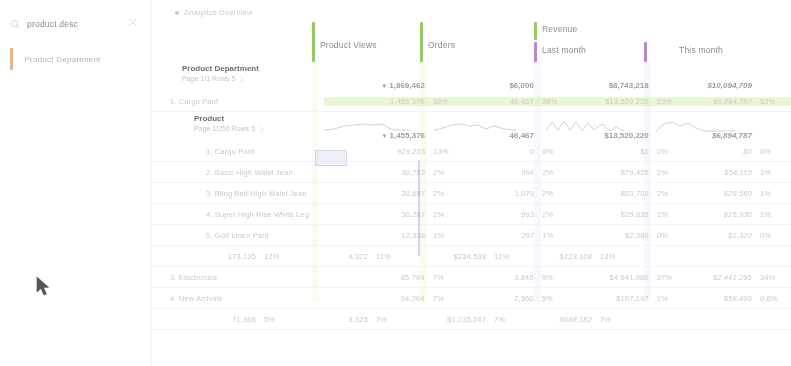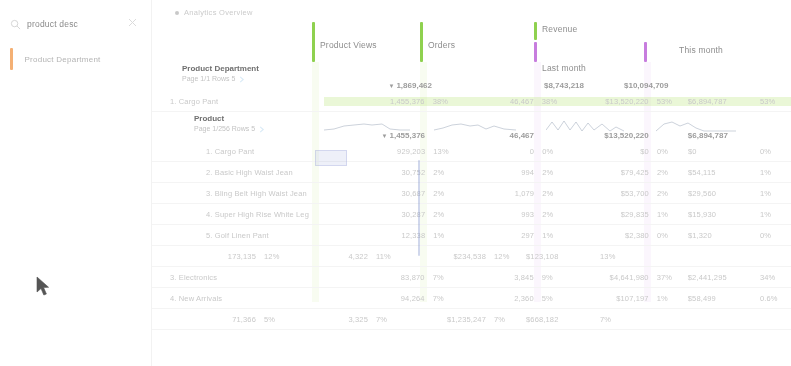--- a/index.html
+++ b/index.html
@@ -74,21 +74,21 @@
   .row.tall { height: 29px; align-items: flex-start; padding-top: 2px; }
   .row.nb { border-bottom: none; }
   .cell { font-size: 7.5px; color: #c9c9c9; letter-spacing: .15px; }
   .c-name { width: 176px; padding-left: 30px; }
   .c-views { width: 110px; text-align: right; padding-right: 6px; }
   .c-vpct { width: 34px; text-align: left; padding-left: 2px; }
   .c-orders { width: 78px; text-align: right; padding-right: 6px; }
   .c-opct { width: 34px; text-align: left; padding-left: 2px; }
   .c-last { width: 84px; text-align: right; padding-right: 6px; }
   .c-lpct { width: 34px; text-align: left; padding-left: 2px; }
-  .c-this { width: 72px; padding-right: 6px; }
+  .c-this { width: 72px; text-align: right; padding-right: 6px; font-style: italic; }
   .c-tpct { width: 34px; text-align: left; padding-left: 2px; }
 
   .hdr-name { color: #6f6f6f; font-size: 8px; font-weight: bold; line-height: 10px; }
   .hdr-sub { color: #c3c3c3; font-size: 7px; line-height: 10px; display: flex; align-items: center; gap: 3px; }
   .hdr-sub .pg-icon { width: 7px; height: 7px; opacity: .55; }
 
   .total-val { color: #9d9d9d; font-size: 8px; font-weight: bold; }
   .sortcaret { font-size: 6px; color: #9d9d9d; margin-right: 2px; }
 
   .lvl1 { padding-left: 18px; }
@@ -164,21 +164,21 @@
       <span class="coltitle" style="margin-top:18px;">Product Views</span>
     </div>
 
     <div class="colgroup" style="left:382px; top:22px; height:18px;justify-content:space-between;">
       <span class="colbar green" style="height:18px;"></span>
       <span class="coltitle" style="margin-top:2px;">Revenue</span>
     </div>
 
     <div class="colgroup" style="left:382px; top:42px; height:20px;">
       <span class="colbar purple" style="height:20px;"></span>
-      <span class="coltitle" style="margin-top:21px;">Last month</span>
+      <span class="coltitle" style="margin-top:3px;">Last month</span>
     </div>
 
     <div class="colgroup" style="left:492px; top:42px; height:20px;">
       <span class="colbar purple" style="height:20px;"></span>
       <span class="coltitle" style="margin-top:3px;margin-left:32px;">This month</span>
     </div>
 
     <div class="strip" style="left:160px; top:62px; height:240px; background:rgba(186,230,122,0.10);"></div>
     <div class="strip" style="left:268px; top:62px; height:240px; background:rgba(186,230,122,0.10);"></div>
     <div class="strip" style="left:382px; top:62px; height:240px; background:rgba(199,125,222,0.07);"></div>
@@ -195,20 +195,23 @@
               <svg viewBox="0 0 8 8" width="7" height="7">
                   <path d="M2.5 1 L6 4 L2.5 7" fill="none" stroke="#b8d9ef" stroke-width="1.2"></path>
                 </svg>
             </span>
           </div>
         </div>
         <div class="c-views" style="padding-top:10px;">
           <span class="sortcaret">▼</span><span class="total-val">1,869,462</span>
         </div>
         <div class="c-vpct"></div>
+        <div class="c-orders" style="padding-top:10px;">
+          <span class="total-val">$6,000</span>
+        </div>
         <div class="c-opct"></div>
         <div class="c-last" style="padding-top:10px;">
           <span class="total-val">$8,743,218</span>
         </div>
         <div class="c-lpct"></div>
         <div class="c-this" style="padding-top:10px;">
           <span class="total-val">$10,094,709</span>
         </div>
         <div class="c-tpct"></div>
       </div>
@@ -322,21 +325,21 @@
             <div class="cell c-vpct">12%</div>
             <div class="cell c-orders">4,322</div>
             <div class="cell c-opct">11%</div>
             <div class="cell c-last">$234,538</div>
             <div class="cell c-lpct">12%</div>
             <div class="cell c-this">$123,108</div>
             <div class="cell c-tpct">13%</div>
           </div>
           <div class="row">
             <div class="cell c-name lvl1"><span>3. </span><span>Electronics</span></div>
-            <div class="cell c-views">83,870</div>
+            <div class="cell c-views">85,784</div>
             <div class="cell c-vpct">7%</div>
             <div class="cell c-orders">3,845</div>
             <div class="cell c-opct">9%</div>
             <div class="cell c-last">$4,641,980</div>
             <div class="cell c-lpct">37%</div>
             <div class="cell c-this">$2,441,295</div>
             <div class="cell c-tpct">34%</div>
           </div>
           <div class="row">
             <div class="cell c-name lvl1"><span>4. </span><span>New Arrivals</span></div>

